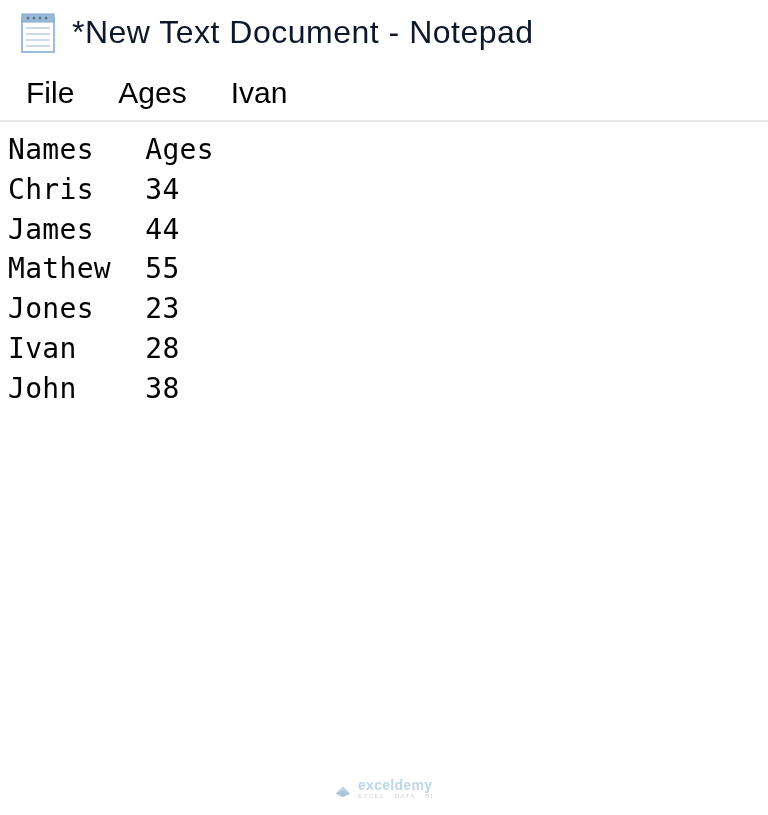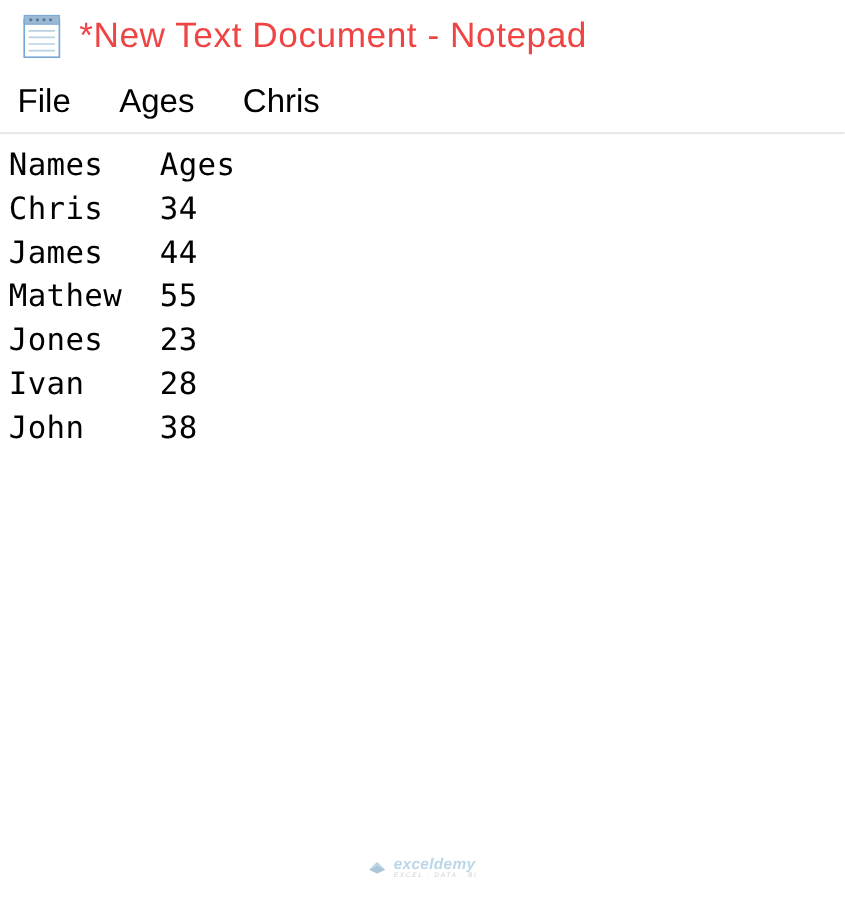--- a/index.html
+++ b/index.html
@@ -26,28 +26,28 @@
       height: 44px;
       position: relative;
       flex-shrink: 0;
     }
     .notepad-icon svg {
       width: 100%;
       height: 100%;
     }
     .title-text {
       font-size: 32px;
-      color: #ef4444;
+      color: #0f172a;
       font-weight: 400;
       letter-spacing: 0.5px;
     }
     .menubar {
       display: flex;
       gap: 0;
-      padding: 6px 0 6px 6px;
+      padding: 6px 0 6px 16px;
       border-bottom: 2px solid #e8e8e8;
     }
     .menu-item {
       font-size: 30px;
       color: #000000;
       padding: 4px 22px;
       cursor: pointer;
       font-weight: 400;
     }
     .menu-item:first-child {
@@ -61,24 +61,23 @@
       line-height: 1.42;
       white-space: pre;
       letter-spacing: 0.3px;
     }
     .watermark {
       position: absolute;
       bottom: 16px;
       left: 50%;
       transform: translateX(-50%);
       display: flex;
-      align-items: flex-start;
+      align-items: flex-end;
       gap: 6px;
       opacity: 0.45;
-      font-style: italic;
     }
     .watermark-icon {
       width: 18px;
       height: 18px;
     }
     .watermark-text {
       display: flex;
       flex-direction: column;
       line-height: 1;
     }
@@ -112,21 +111,21 @@
       <line x1="8" y1="30" x2="32" y2="30" stroke="#b8d0e4" stroke-width="1.5"></line>
       <line x1="8" y1="36" x2="32" y2="36" stroke="#b8d0e4" stroke-width="1.5"></line>
     </svg>
   </div>
   <div class="title-text">*New Text Document - Notepad</div>
 </div>
 
 <div class="menubar">
   <div class="menu-item">File</div>
   <div class="menu-item">Ages</div>
-  <div class="menu-item">Chris</div>
+  <div class="menu-item">Ivan</div>
 </div>
 
 <div class="content-area" id="doc-content">Names   Ages
 Chris   34
 James   44
 Mathew  55
 Jones   23
 Ivan    28
 John    38</div>
 

